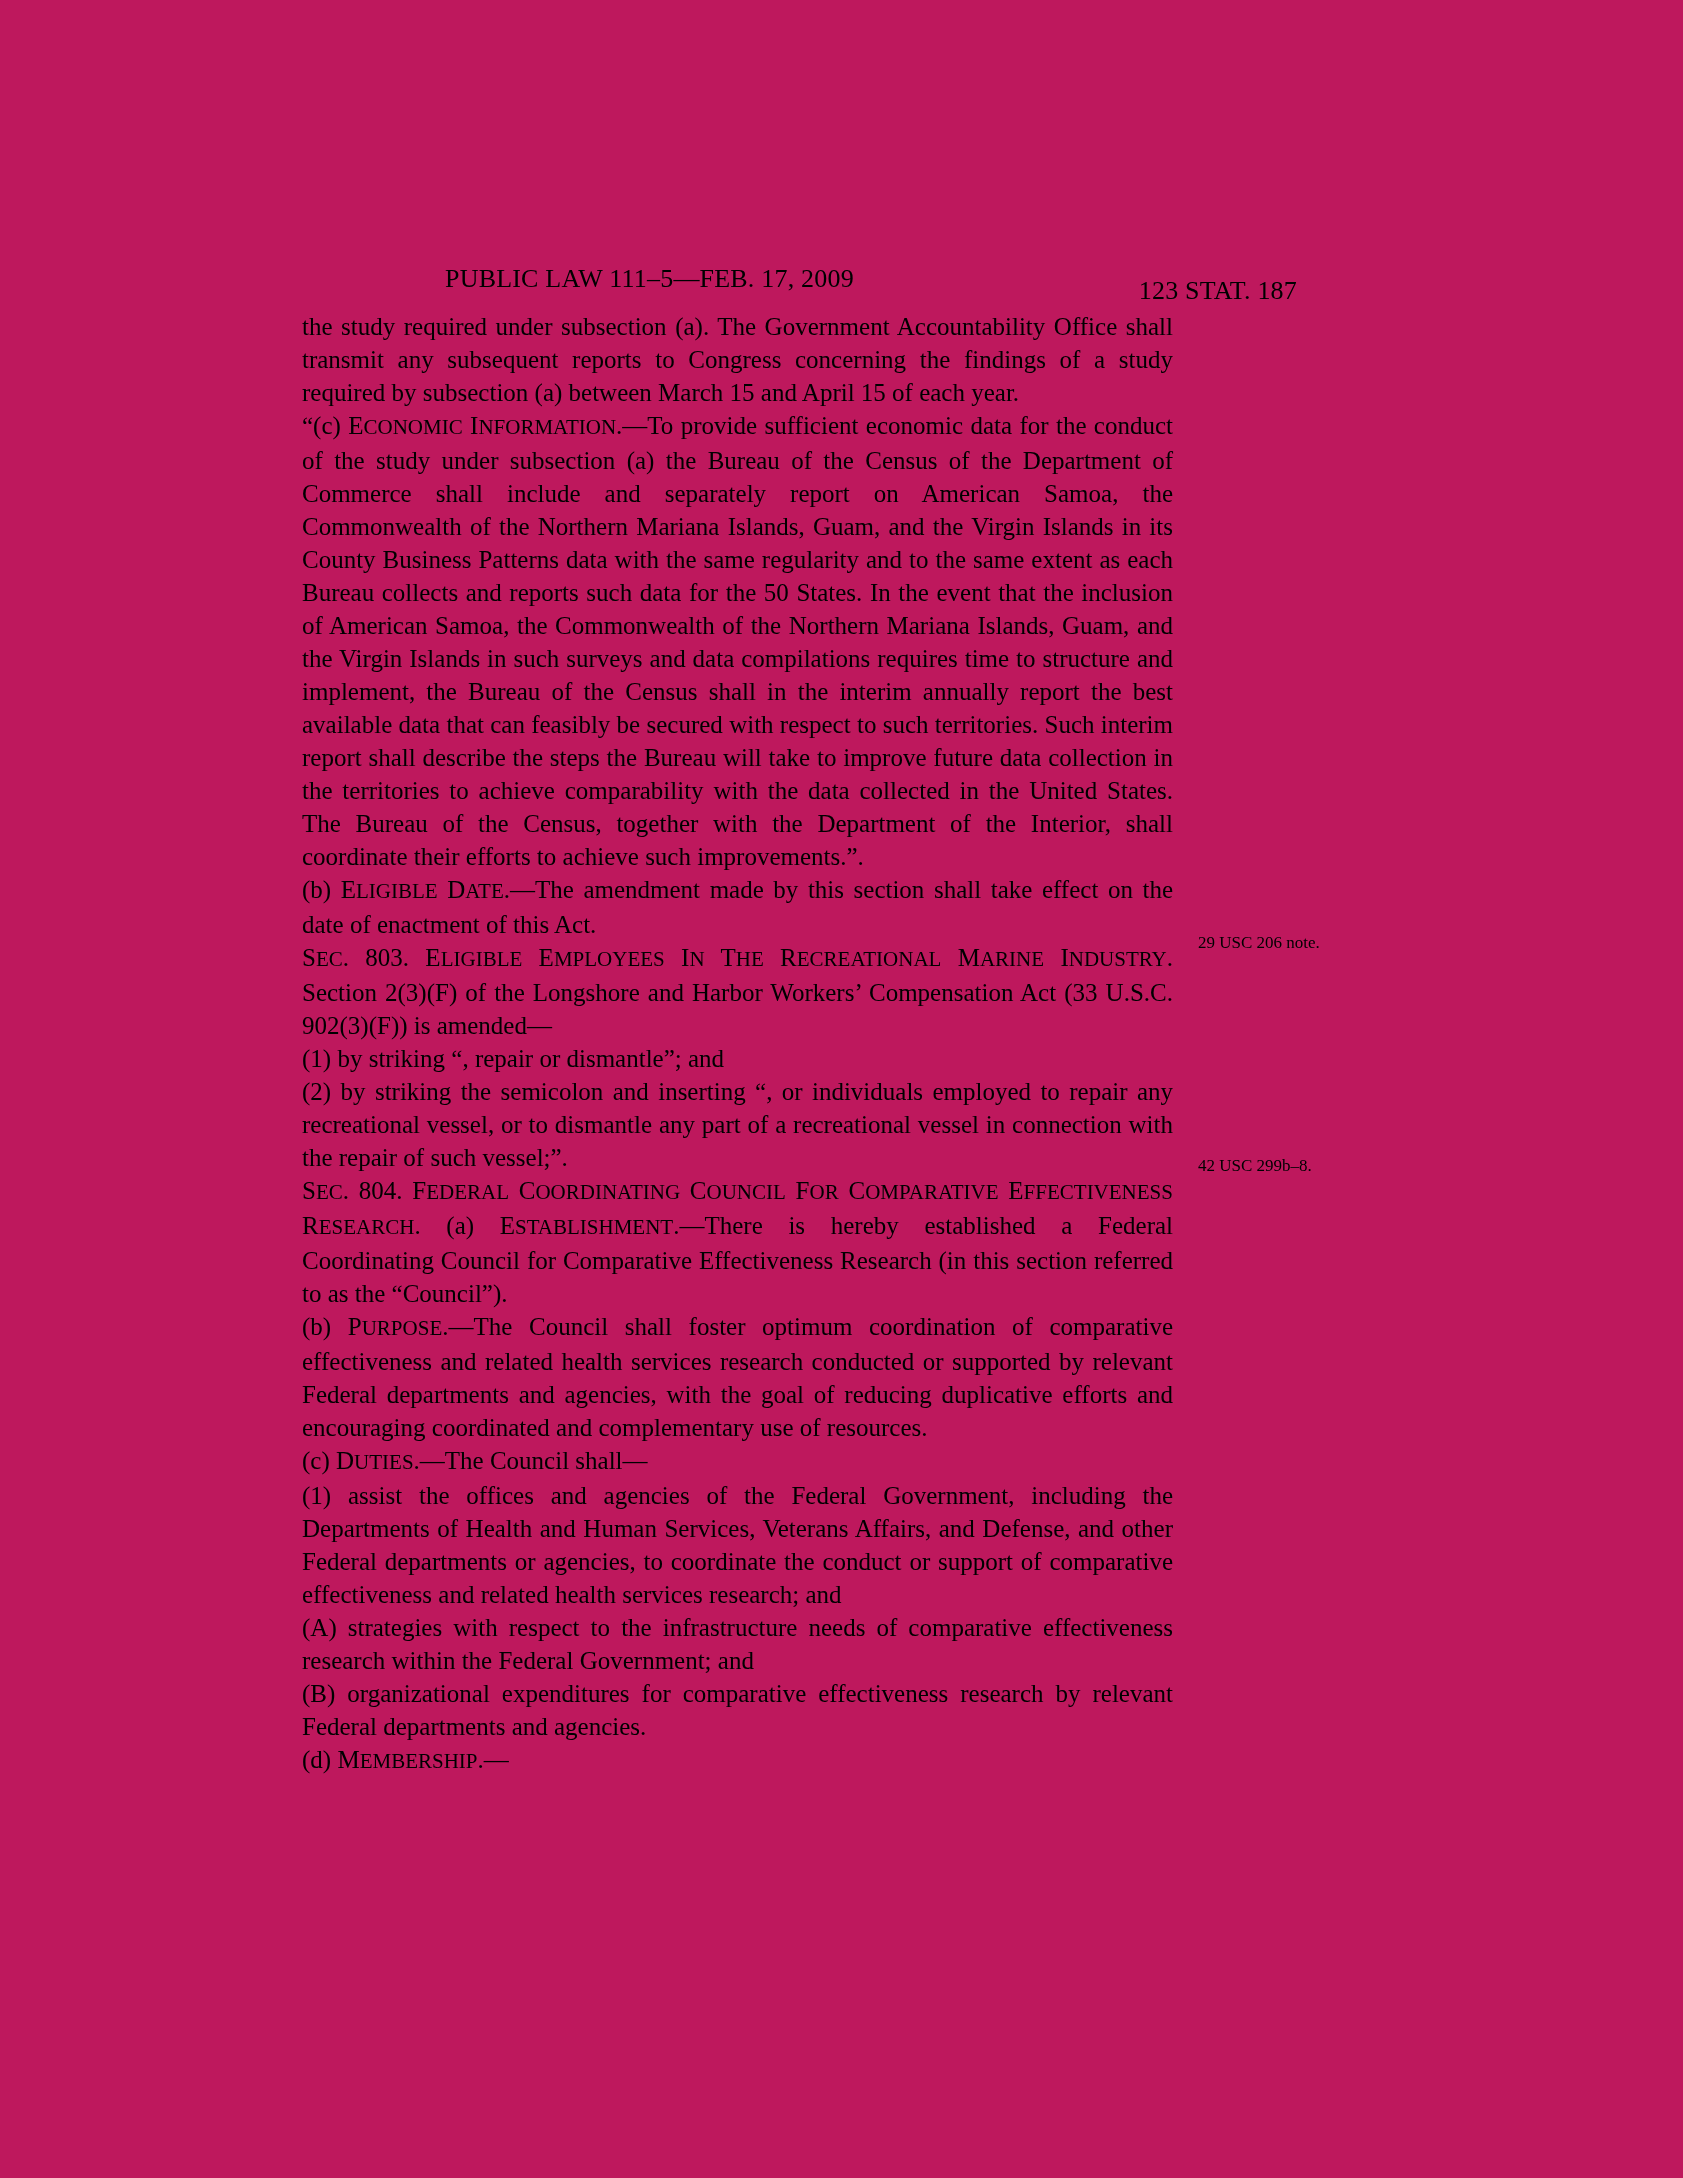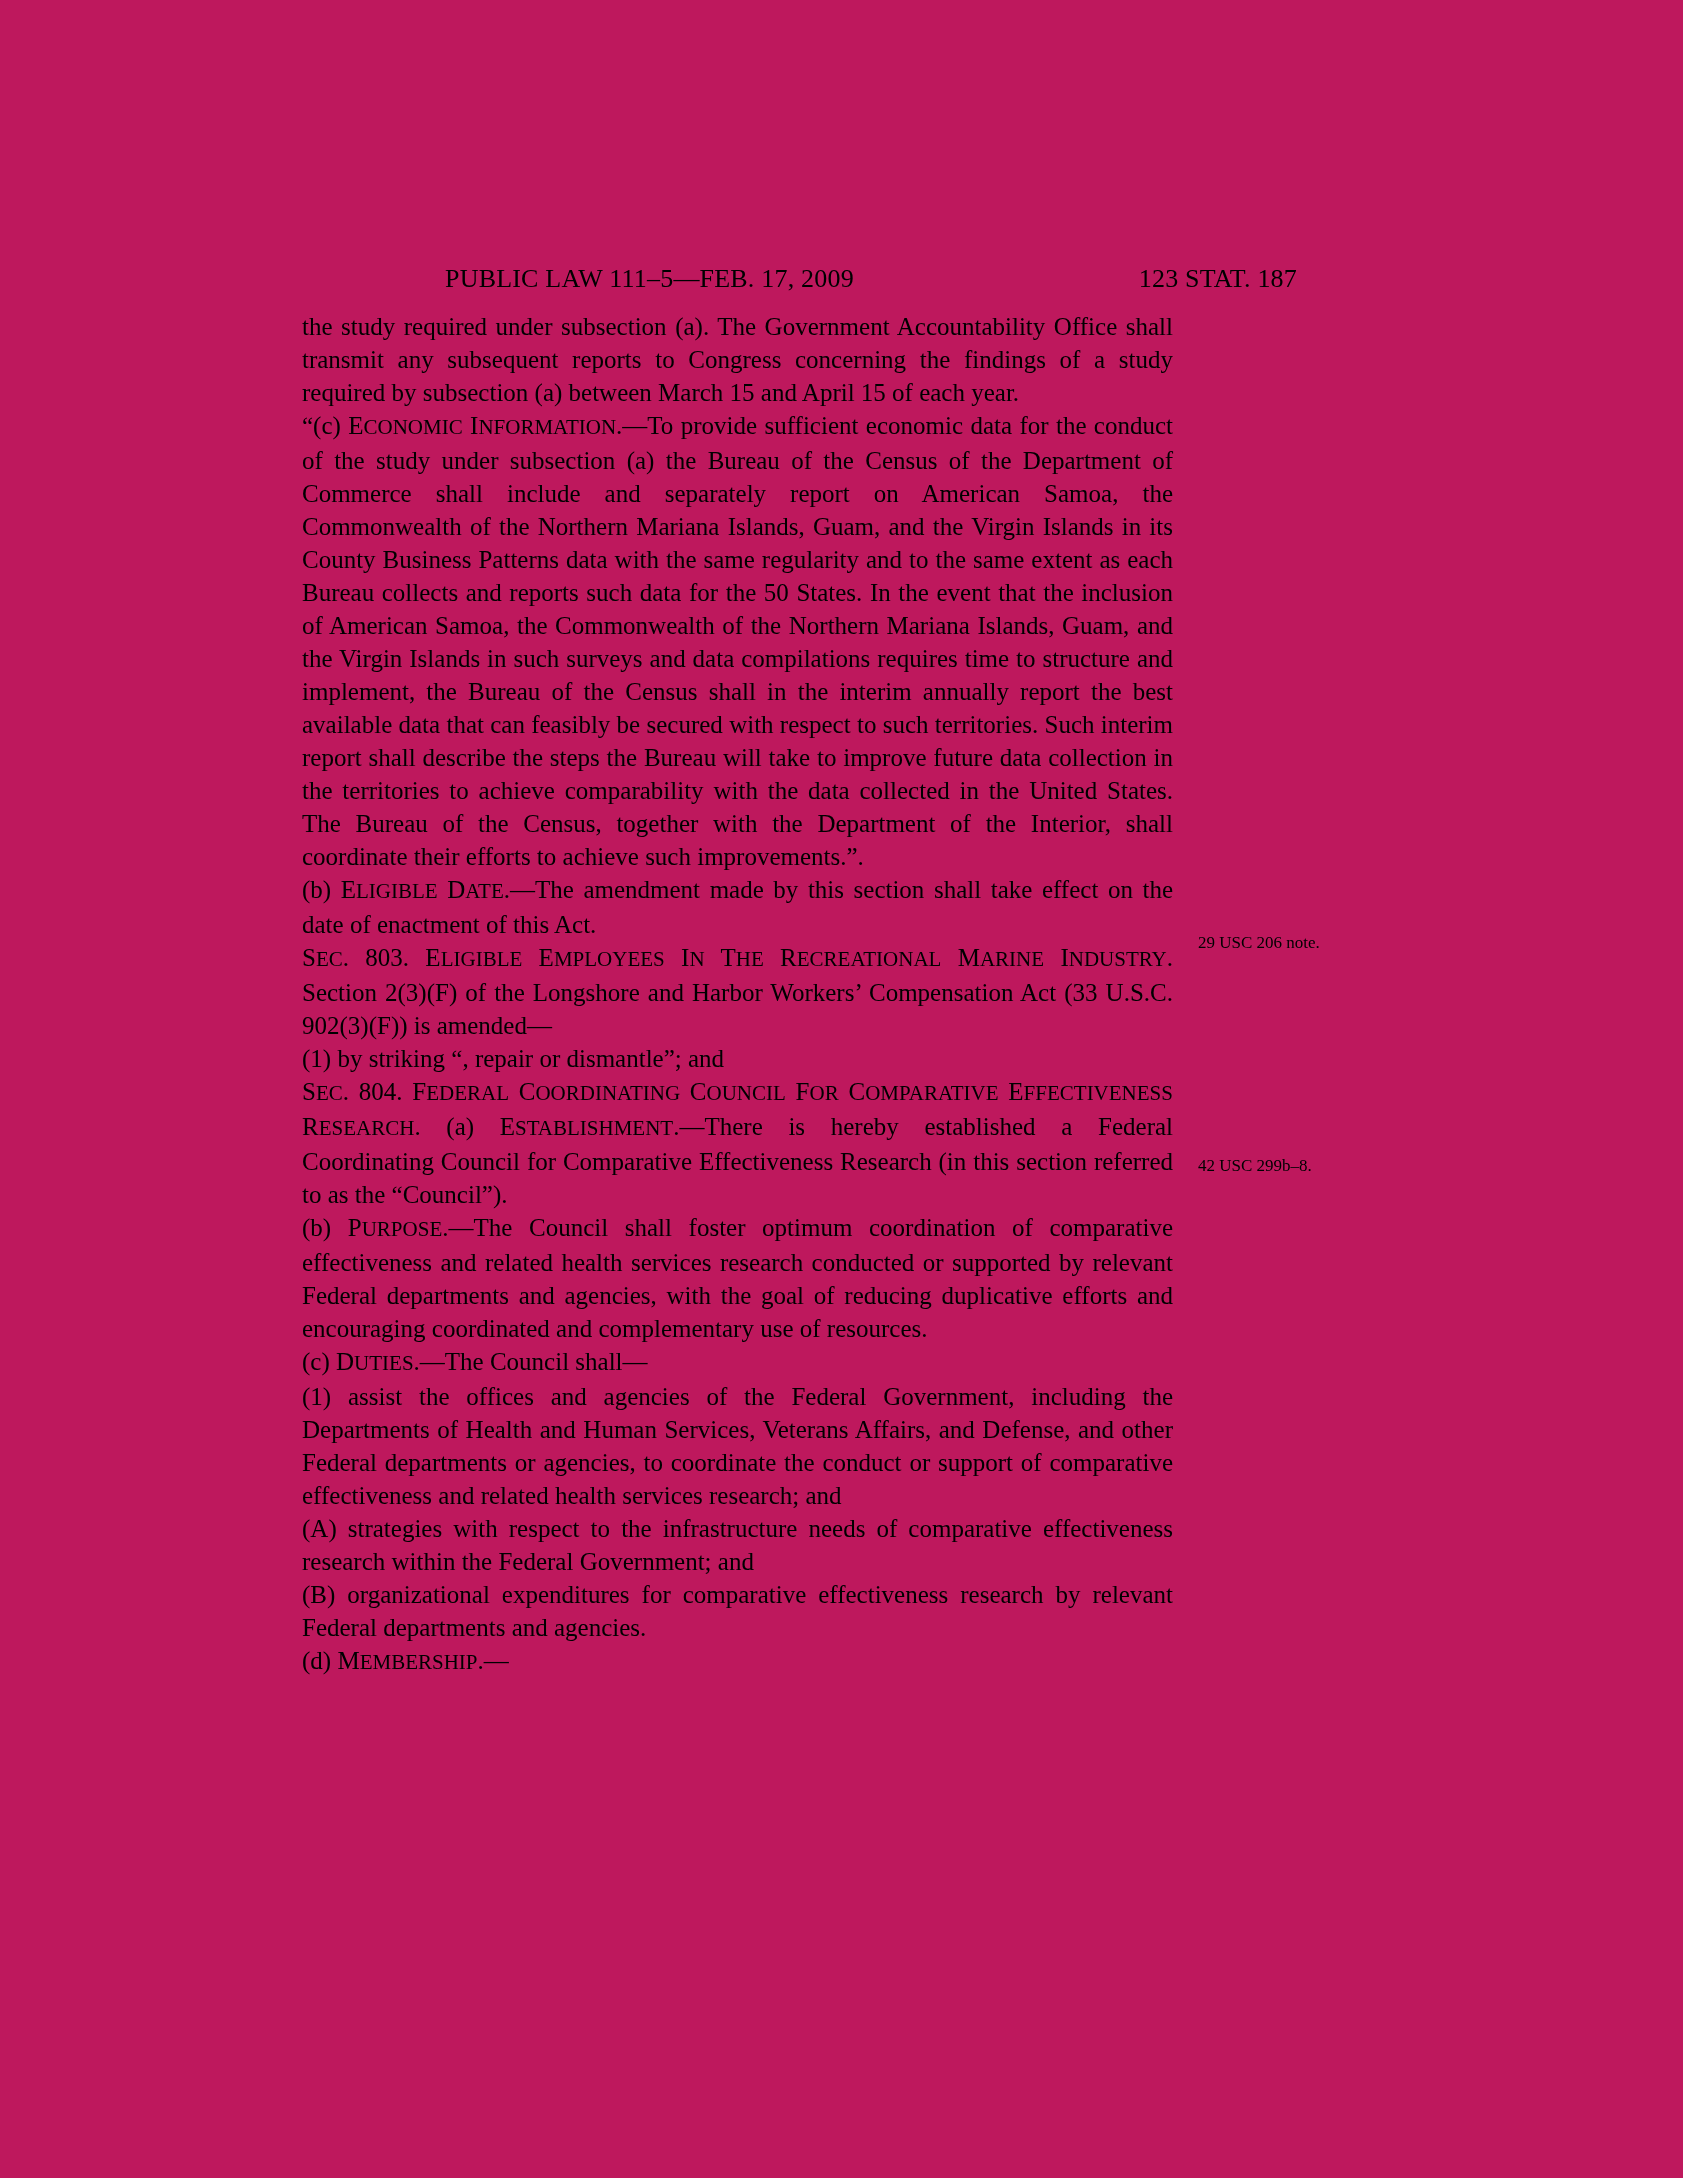--- a/index.html
+++ b/index.html
@@ -38,21 +38,21 @@
   }
   .header .hdr-left {
     position: absolute;
     left: 59px;
     top: 0;
     white-space: nowrap;
   }
   .header .hdr-right {
     position: absolute;
     right: 0;
-    top: 0;
+    top: 12px;
     white-space: nowrap;
   }
   .body-col {
     position: absolute;
     left: 302px;
     top: 310px;
     width: 871px;
     font-size: 25px;
     line-height: 33px;
     text-align: justify;
@@ -95,20 +95,21 @@
       <span class="hdr-right">123 STAT. 187</span>
     </div>
   </div>
 
   <div class="body-col">
     <p class="noind">the study required under subsection (a). The Government Accountability Office shall transmit any subsequent reports to Congress concerning the findings of a study required by subsection (a) between March 15 and April 15 of each year.</p>
     <p class="ind1">“(c) E<span style="font-size:0.84em">CONOMIC</span> I<span style="font-size:0.84em">NFORMATION</span>.—To provide sufficient economic data for the conduct of the study under subsection (a) the Bureau of the Census of the Department of Commerce shall include and separately report on American Samoa, the Commonwealth of the Northern Mariana Islands, Guam, and the Virgin Islands in its County Business Patterns data with the same regularity and to the same extent as each Bureau collects and reports such data for the 50 States. In the event that the inclusion of American Samoa, the Commonwealth of the Northern Mariana Islands, Guam, and the Virgin Islands in such surveys and data compilations requires time to structure and implement, the Bureau of the Census shall in the interim annually report the best available data that can feasibly be secured with respect to such territories. Such interim report shall describe the steps the Bureau will take to improve future data collection in the territories to achieve comparability with the data collected in the United States. The Bureau of the Census, together with the Department of the Interior, shall coordinate their efforts to achieve such improvements.”.</p>
     <p class="ind1">(b) E<span style="font-size:0.84em">LIGIBLE</span> D<span style="font-size:0.84em">ATE</span>.—The amendment made by this section shall take effect on the date of enactment of this Act.</p>
     <p class="ind1">S<span style="font-size:0.84em">EC</span>. 803. E<span style="font-size:0.84em">LIGIBLE</span> E<span style="font-size:0.84em">MPLOYEES</span> I<span style="font-size:0.84em">N</span> T<span style="font-size:0.84em">HE</span> R<span style="font-size:0.84em">ECREATIONAL</span> M<span style="font-size:0.84em">ARINE</span> I<span style="font-size:0.84em">NDUSTRY</span>. Section 2(3)(F) of the Longshore and Harbor Workers’ Compensation Act (33 U.S.C. 902(3)(F)) is amended—</p>
     <p class="ind2">(1) by striking “, repair or dismantle”; and</p>
+    <p class="ind2">(2) by striking the semicolon and inserting “, or individuals employed to repair any recreational vessel, or to dismantle any part of a recreational vessel in connection with the repair of such vessel;”.</p>
     <p class="ind1">S<span style="font-size:0.84em">EC</span>. 804. F<span style="font-size:0.84em">EDERAL</span> C<span style="font-size:0.84em">OORDINATING</span> C<span style="font-size:0.84em">OUNCIL</span> F<span style="font-size:0.84em">OR</span> C<span style="font-size:0.84em">OMPARATIVE</span> E<span style="font-size:0.84em">FFECTIVENESS</span> R<span style="font-size:0.84em">ESEARCH</span>. (a) E<span style="font-size:0.84em">STABLISHMENT</span>.—There is hereby established a Federal Coordinating Council for Comparative Effectiveness Research (in this section referred to as the “Council”).</p>
     <p class="ind1">(b) P<span style="font-size:0.84em">URPOSE</span>.—The Council shall foster optimum coordination of comparative effectiveness and related health services research conducted or supported by relevant Federal departments and agencies, with the goal of reducing duplicative efforts and encouraging coordinated and complementary use of resources.</p>
     <p class="ind1">(c) D<span style="font-size:0.84em">UTIES</span>.—The Council shall—</p>
     <p class="ind2">(1) assist the offices and agencies of the Federal Government, including the Departments of Health and Human Services, Veterans Affairs, and Defense, and other Federal departments or agencies, to coordinate the conduct or support of comparative effectiveness and related health services research; and</p>
     <p class="ind3">(A) strategies with respect to the infrastructure needs of comparative effectiveness research within the Federal Government; and</p>
     <p class="ind3">(B) organizational expenditures for comparative effectiveness research by relevant Federal departments and agencies.</p>
     <p class="ind1 last-line">(d) M<span style="font-size:0.84em">EMBERSHIP</span>.—</p>
   </div>
 
   <div class="margin-notes">

